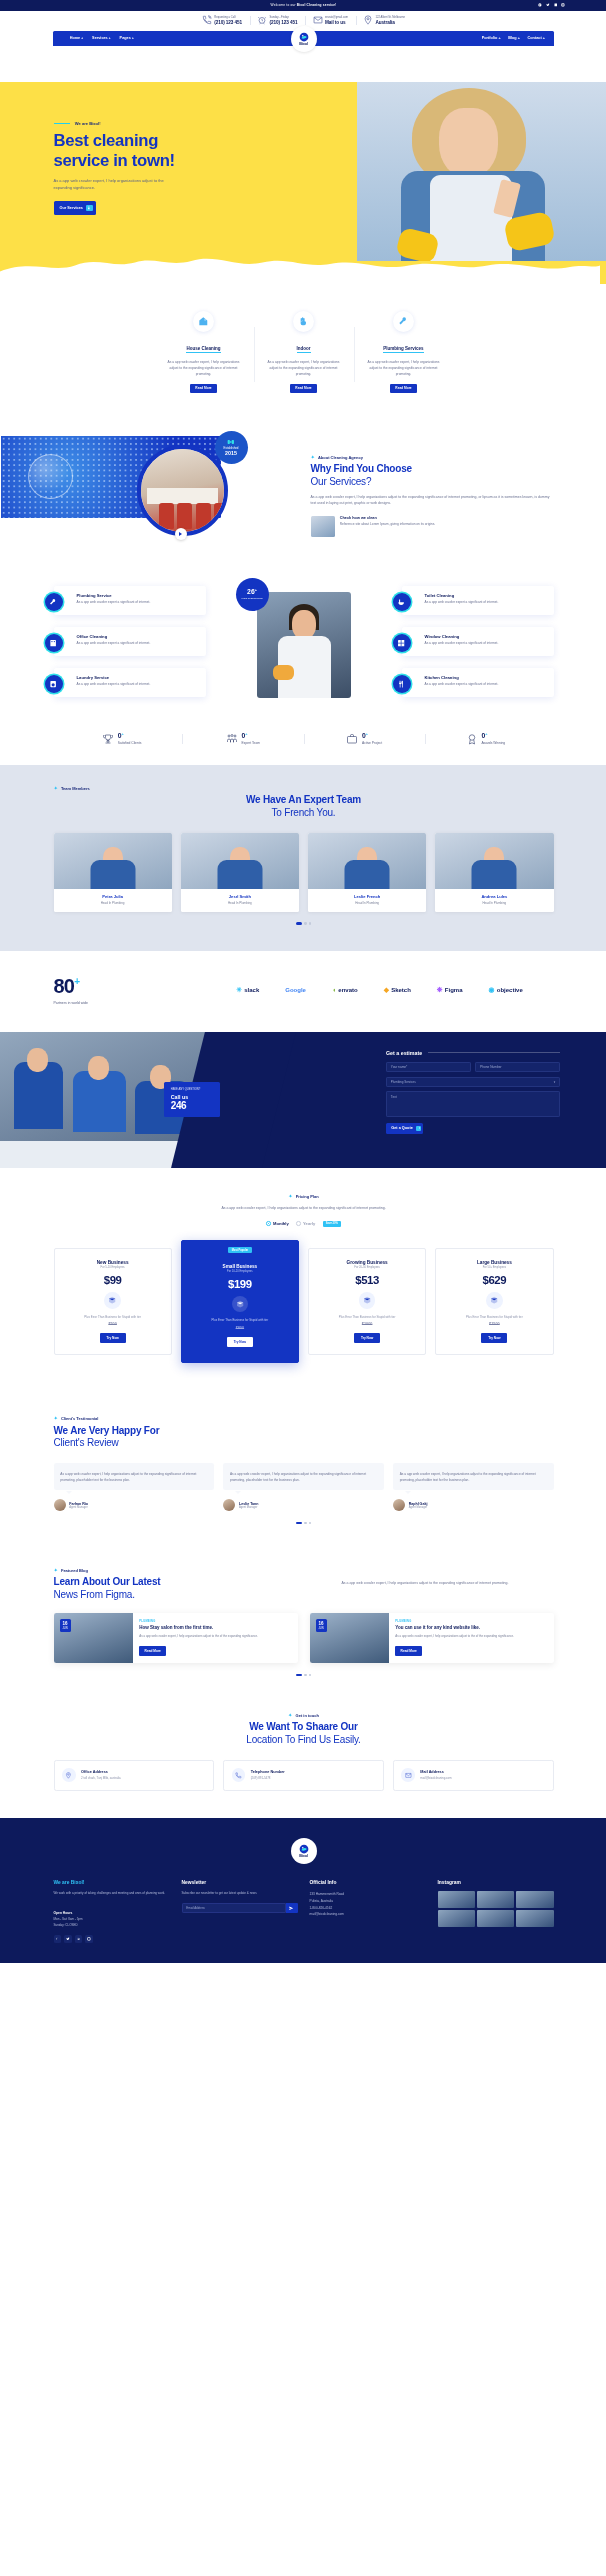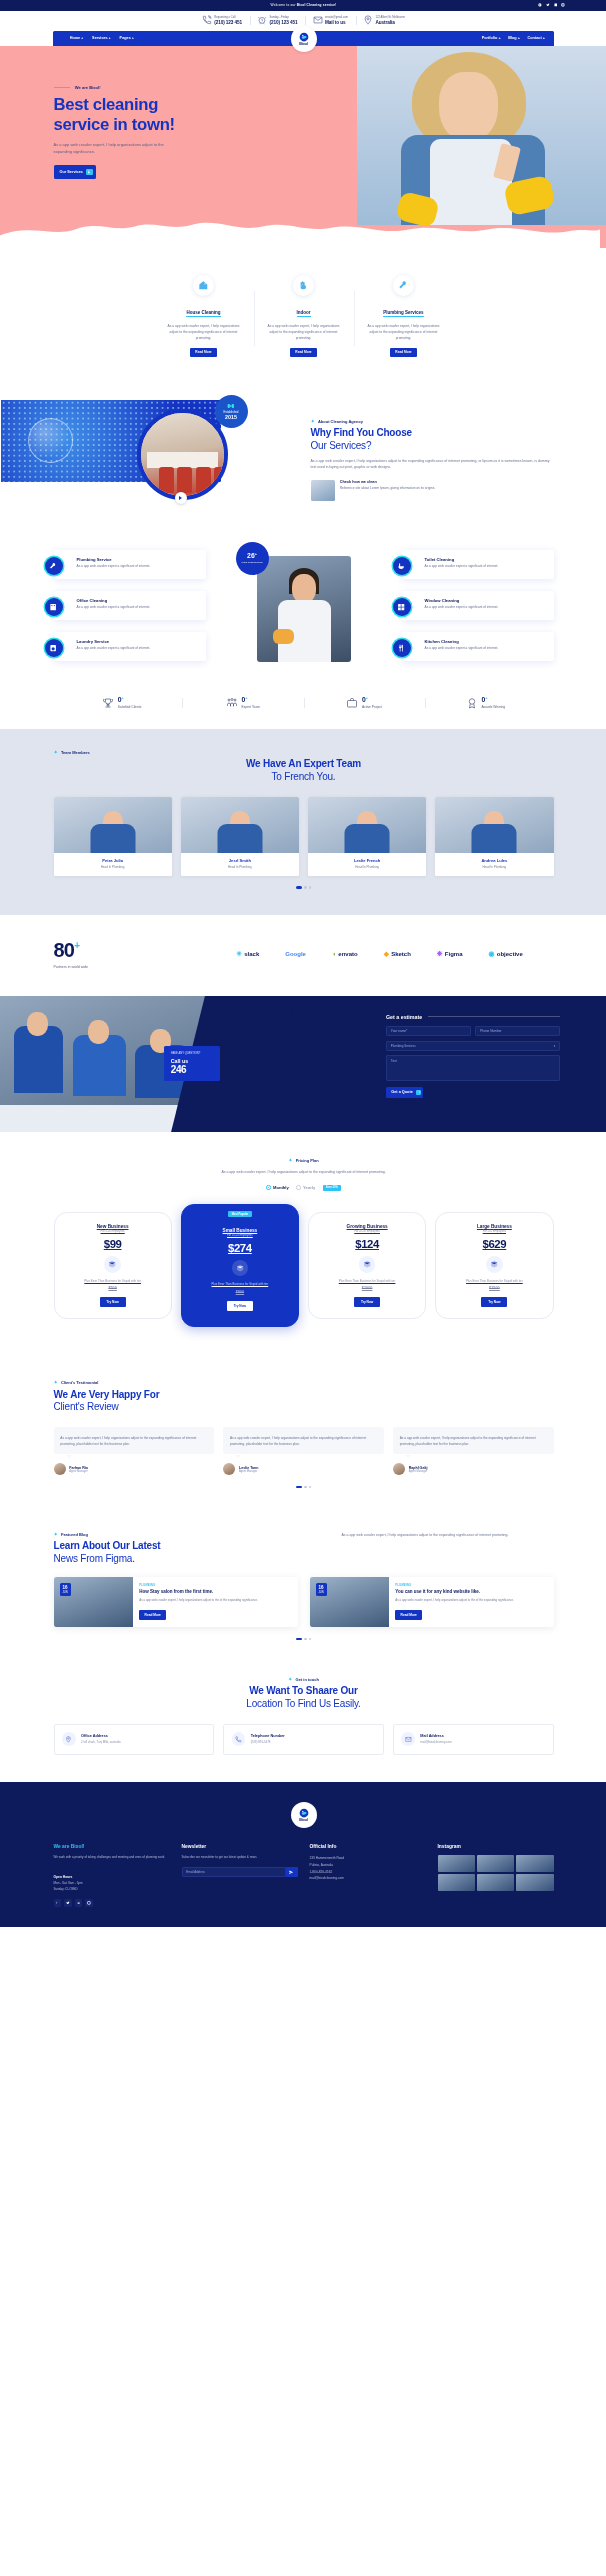--- a/index.html
+++ b/index.html
@@ -43,21 +43,21 @@
   .logo-badge {
     position:absolute; left:50%; transform:translateX(-50%); top:-4.5px;
     width:26px; height:26px; border-radius:50%; background:#fff;
     display:flex; flex-direction:column; align-items:center; justify-content:center;
     box-shadow:0 0.8px 3px rgba(0,0,0,.12); z-index:6;
   }
   .logo-badge .mark { width:10px; height:10px; }
   .logo-badge .name { font-size:3.8px; font-weight:bold; color:#0d1a5c; margin-top:0.4px; letter-spacing:-0.2px; }
 
   
-  .hero { position:relative; background:#fca5a5; height:202px; overflow:hidden; }
+  .hero { position:relative; background:#fde047; height:202px; overflow:hidden;margin-top:36px; }
   .hero-inner { width:500px; margin:0 auto; position:relative; height:100%; }
   .hero-copy { position:absolute; left:0; top:39px; width:197px; }
   .eyebrow { display:flex; align-items:center; gap:4.5px; margin-bottom:5.3px; }
   .eyebrow .bar { width:16.7px; height:1.2px; background:#1fd1f0; display:block; }
   .eyebrow .txt { font-size:4.1px; font-weight:bold; color:#1b2a7a; }
   .hero h1 { font-size:16.7px; line-height:1.18; color:#1334c2; font-weight:bold; letter-spacing:-0.3px; }
   .hero p { margin-top:6.8px; font-size:4px; line-height:1.85; color:#5a6184; width:127px; }
   .btn {
     display:inline-flex; align-items:center; gap:3px; background:#1334c2; color:#fff;
     font-size:3.8px; font-weight:bold; padding:3.8px 3px 3.8px 6px; border:none; border-radius:1.5px; cursor:pointer;
@@ -207,21 +207,21 @@
   .pricing .eyebrow2 { justify-content:center; }
   .pricing p.sub { font-size:3.5px; color:#6a7191; line-height:1.9; width:227px; margin:6px auto 0; }
   .toggle { display:flex; align-items:center; justify-content:center; gap:7.6px; margin:9px 0 13.6px; }
   .toggle .opt { display:flex; align-items:center; gap:2.3px; font-size:4.1px; font-weight:bold; color:#0d1a5c; }
   .toggle .radio { width:4.5px; height:4.5px; border-radius:50%; border:1px solid #2fc2f5; display:block; position:relative; }
   .toggle .radio.on::after { content:""; position:absolute; inset:0.9px; border-radius:50%; background:#2fc2f5; }
   .toggle .opt.off { color:#9aa1b8; }
   .toggle .opt.off .radio { border-color:#c9cfdd; }
   .save { background:#2fc2f5; color:#fff; font-size:2.6px; font-weight:bold; padding:1.5px 3px; border-radius:1.1px; }
   .price-grid { width:500px; margin:0 auto; display:flex; gap:9px; align-items:center; }
-  .pcard { flex:1; background:#fff; border:0.8px solid #e8ebf2; border-radius:13px; padding:10.6px 7.6px 10.6px; text-align:center; position:relative;text-decoration:underline; }
+  .pcard { flex:1; background:#fff; border:0.8px solid #e8ebf2; border-radius:2px; padding:10.6px 7.6px 10.6px; text-align:center; position:relative; }
   .pcard.hl { background:#1334c2; border-color:#1334c2; color:#fff; padding:15px 7.6px 15px; box-shadow:0 3px 12px rgba(19,52,194,.3); }
   .pcard .ribbon { position:absolute; left:50%; transform:translateX(-50%); top:6px; background:#2fc2f5; color:#fff; font-size:2.6px; font-weight:bold; padding:1.5px 3.8px; border-radius:1.1px; }
   .pcard h4 { font-size:4.7px; font-weight:bold; color:#0d1a5c; }
   .pcard.hl h4 { color:#fff; margin-top:7.6px; }
   .pcard .plabel { font-size:2.7px; color:#8b92ab; margin-top:1.5px; }
   .pcard.hl .plabel { color:#b9c6f2; }
   .pcard .amt { font-size:11.4px; font-weight:bold; color:#0d1a5c; margin:4.5px 0 6px; letter-spacing:-0.4px; }
   .pcard.hl .amt { color:#fff; }
   .pcard .picon { width:16.7px; height:16.7px; margin:0 auto 6px; border-radius:50%; background:#eef3ff; display:flex; align-items:center; justify-content:center; }
   .pcard.hl .picon { background:rgba(255,255,255,.15); }
@@ -241,21 +241,21 @@
   .tc .bubble { background:#f5f7fb; border-radius:2.3px; padding:7.6px 6.8px; font-size:3.2px; line-height:1.9; color:#6a7191; position:relative; }
   .tc .bubble::after { content:""; position:absolute; left:12px; bottom:-3.8px; border-left:3.8px solid transparent; border-right:3.8px solid transparent; border-top:3.8px solid #f5f7fb; }
   .tc .who { display:flex; align-items:center; gap:3.8px; margin-top:9px; }
   .tc .av { width:12px; height:12px; border-radius:50%; background:linear-gradient(150deg,#d9c3ae,#8a6a52); flex:none; }
   .tc .who h5 { font-size:3.6px; color:#0d1a5c; font-weight:bold; }
   .tc .who p { font-size:2.7px; color:#8b92ab; margin-top:0.8px; }
 
   
   .blog { background:#fff; padding:16.7px 0 26px; }
   .blog-inner { width:500px; margin:0 auto; }
-  .bhead { display:flex; align-items:flex-start; justify-content:space-between; }
+  .bhead { display:flex; align-items:center; justify-content:space-between; }
   .bhead .r { width:212px; font-size:3.5px; line-height:1.95; color:#6a7191; padding-bottom:3px; }
   .bgrid { display:flex; gap:12px; margin-top:12px; }
   .bcard { flex:1; display:flex; background:#fff; border-radius:2.3px; box-shadow:0 1.5px 7.6px rgba(0,0,0,.08); overflow:hidden; }
   .bcard .ph { width:79px; background:linear-gradient(160deg,#9fb4cb,#3f5a7a); position:relative; flex:none; }
   .bcard .ph .date { position:absolute; left:6px; top:6px; background:#1334c2; color:#fff; border-radius:1.5px; padding:2.3px 3px; text-align:center; }
   .bcard .ph .date .d { font-size:4.5px; font-weight:bold; line-height:1; }
   .bcard .ph .date .m { font-size:2.6px; margin-top:0.8px; }
   .bcard .bd { padding:6.8px 6.8px 7.6px; }
   .bcard .tag { font-size:2.6px; font-weight:bold; color:#2fc2f5; letter-spacing:0.3px; }
   .bcard h4 { font-size:4.5px; color:#0d1a5c; font-weight:bold; line-height:1.35; margin-top:2.3px; }
@@ -829,36 +829,36 @@
           </div>
         <div class="ptext">Plus Error Than Business
 for Stupid with tier</div>
         <div class="old">$500</div>
         <button class="pbtn">Try Now</button>
       </div>
       <div class="pcard hl">
         <div class="ribbon">Most Popular</div>
         <h4>Small Business</h4>
         <div class="plabel">For 10-20 Employees</div>
-        <div class="amt">$274</div>
+        <div class="amt">$199</div>
         <div class="picon">
             <svg viewBox="0 0 24 24" fill="#fff">
               <path d="M12 2l9 5v10l-9 5-9-5V7z" opacity=".3"></path>
               <path d="M3 7l9 5 9-5M12 12v10"></path>
             </svg>
           </div>
         <div class="ptext">Plus Error Than Business
 for Stupid with tier</div>
         <div class="old">$800</div>
         <button class="pbtn">Try Now</button>
       </div>
       <div class="pcard">
         <h4>Growing Business</h4>
         <div class="plabel">For 20-50 Employees</div>
-        <div class="amt">$124</div>
+        <div class="amt">$513</div>
         <div class="picon">
             <svg viewBox="0 0 24 24" fill="#1334c2">
               <path d="M12 2l9 5v10l-9 5-9-5V7z" opacity=".25"></path>
               <path d="M3 7l9 5 9-5M12 12v10"></path>
             </svg>
           </div>
         <div class="ptext">Plus Error Than Business
 for Stupid with tier</div>
         <div class="old">$1000</div>
         <button class="pbtn">Try Now</button>

